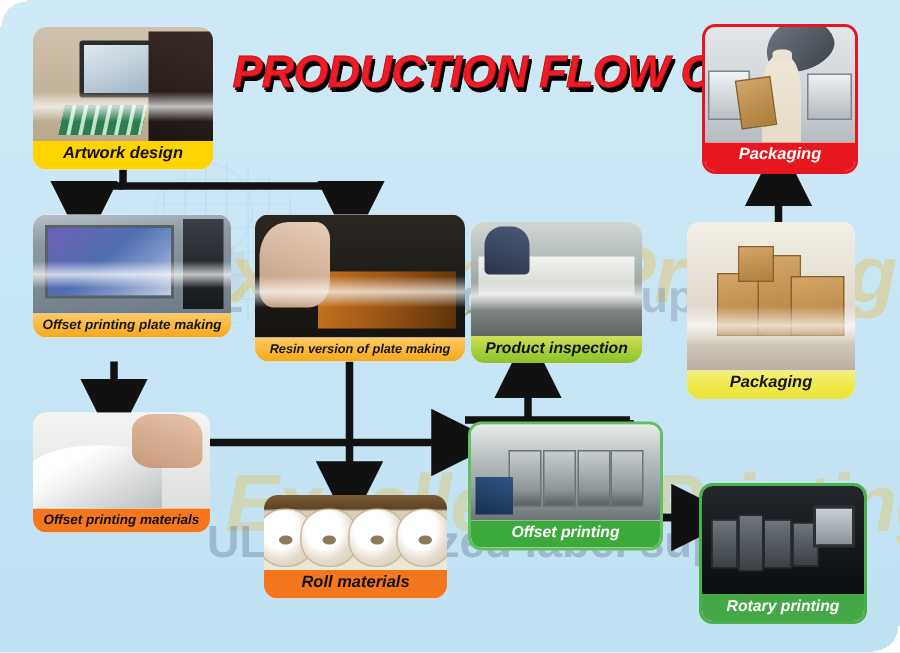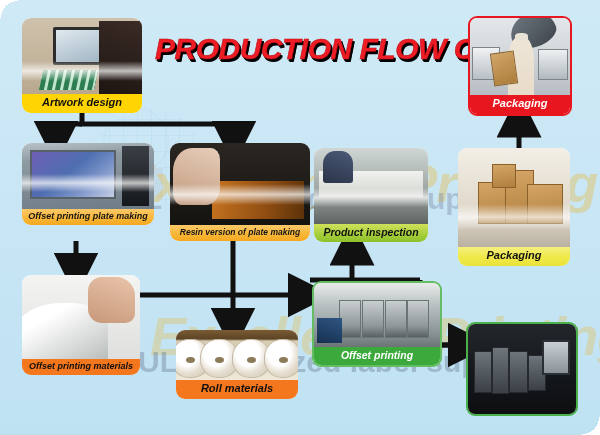--- a/index.html
+++ b/index.html
@@ -422,21 +422,21 @@
         <div class="b" style="left:18%; top:34%; width:26%; height:40%;"></div>
         <div class="b" style="left:42%; top:22%; width:24%; height:52%;"></div>
         <div class="b" style="left:62%; top:36%; width:30%; height:38%;"></div>
         <div class="b" style="left:30%; top:16%; width:20%; height:22%;"></div>
       </div>
       <div class="haze" style="top:56%"></div>
     </div>
     <div class="label lab-yellowpale" style="font-size:11px;">Packaging</div>
   </div>
 
-  <div class="node bd-none" style="left:22px; top:275px; width:118px; height:100px;">
+  <div class="node bd-none" style="left:22px; top:275px; width:118px; height:80px;">
     <div class="photo">
       <div class="ph ph-material"></div>
     </div>
     <div class="label lab-orange" style="font-size:9px;">Offset printing materials</div>
   </div>
 
   <div class="node bd-none" style="left:176px; top:330px; width:122px; height:69px;">
     <div class="photo">
       <div class="ph ph-roll">
         <div class="r" style="left:-4%; width:30%;"></div>
@@ -463,18 +463,19 @@
   <div class="node bd-green" style="left:466px; top:322px; width:112px; height:94px;">
     <div class="photo">
       <div class="ph ph-rotary">
         <div class="u" style="left:6%; top:30%; width:14%; height:44%;"></div>
         <div class="u" style="left:22%; top:26%; width:14%; height:50%;"></div>
         <div class="u" style="left:38%; top:30%; width:16%; height:44%;"></div>
         <div class="u" style="left:56%; top:34%; width:14%; height:38%;"></div>
         <div class="scr"></div>
       </div>
     </div>
+    <div class="label lab-greenmid" style="font-size:10.5px;">Rotary printing</div>
   </div>
 
   <div class="corner tl2"></div>
   <div class="corner br2"></div>
 
 </div>
 
 </body></html>

